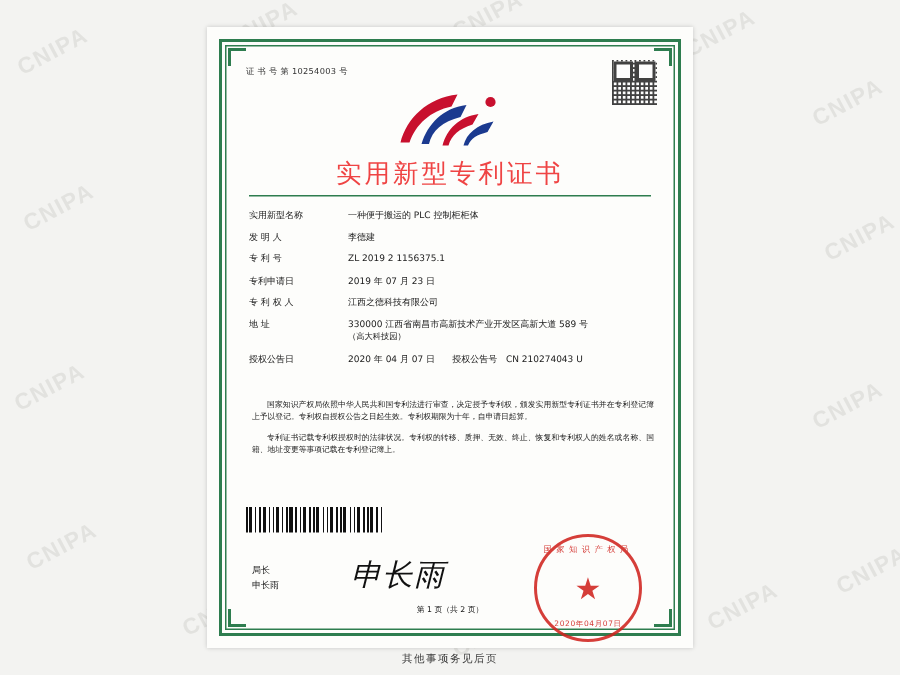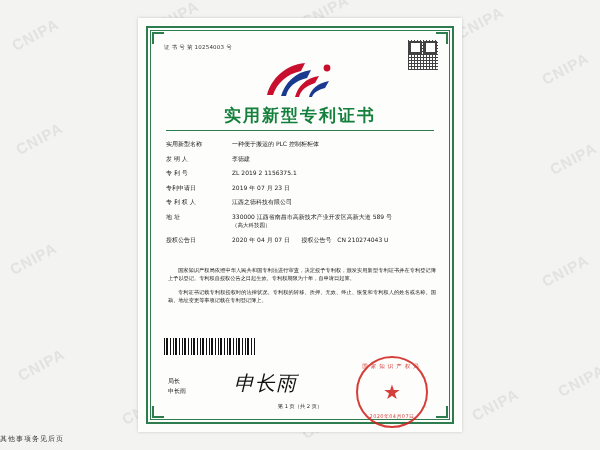--- a/index.html
+++ b/index.html
@@ -53,21 +53,21 @@
   .qr::before{left:1px;top:1px;}
   .qr::after{right:1px;top:1px;}
   
   .emblem{
     position:absolute;left:0;right:0;top:40px;height:42px;
     display:flex;align-items:center;justify-content:center;
   }
   
   .title{
     position:absolute;left:0;right:0;top:86px;
-    text-align:center;font-size:17px;font-weight:bold;color:#15803d;
+    text-align:center;font-size:17px;font-weight:normal;color:#ef4444;
     letter-spacing:2px;
     font-family:"DejaVu Sans","Liberation Sans",sans-serif;
   }
   .title-rule{
     position:absolute;left:28px;right:28px;top:112px;height:1px;background:#2e7d4f;
   }
   
   .fields{
     position:absolute;left:28px;right:24px;top:122px;
     font-size:6px;color:#1a1a1a;line-height:1.25;
@@ -119,21 +119,21 @@
   .seal .date{
     position:absolute;left:0;right:0;bottom:7px;text-align:center;
     font-size:5px;letter-spacing:.4px;
   }
   
   .pagefoot{
     position:absolute;left:0;right:0;bottom:22px;text-align:center;
     font-size:5.2px;color:#1a1a1a;
   }
   .belowpage{
-    position:absolute;left:0;right:0;bottom:6px;text-align:left;
+    position:absolute;left:0;right:0;bottom:6px;text-align:center;
     font-size:7px;color:#3a3a3a;letter-spacing:1px;
   }
 </style>
 </head>
 <body>
 
 <div id="wm-layer">
     <div class="wm" style="left: 10px; top: 26px;">CNIPA</div>
     <div class="wm" style="left: 150px; top: 8px;">CNIPA</div>
     <div class="wm" style="left: 300px; top: 2px;">CNIPA</div>

